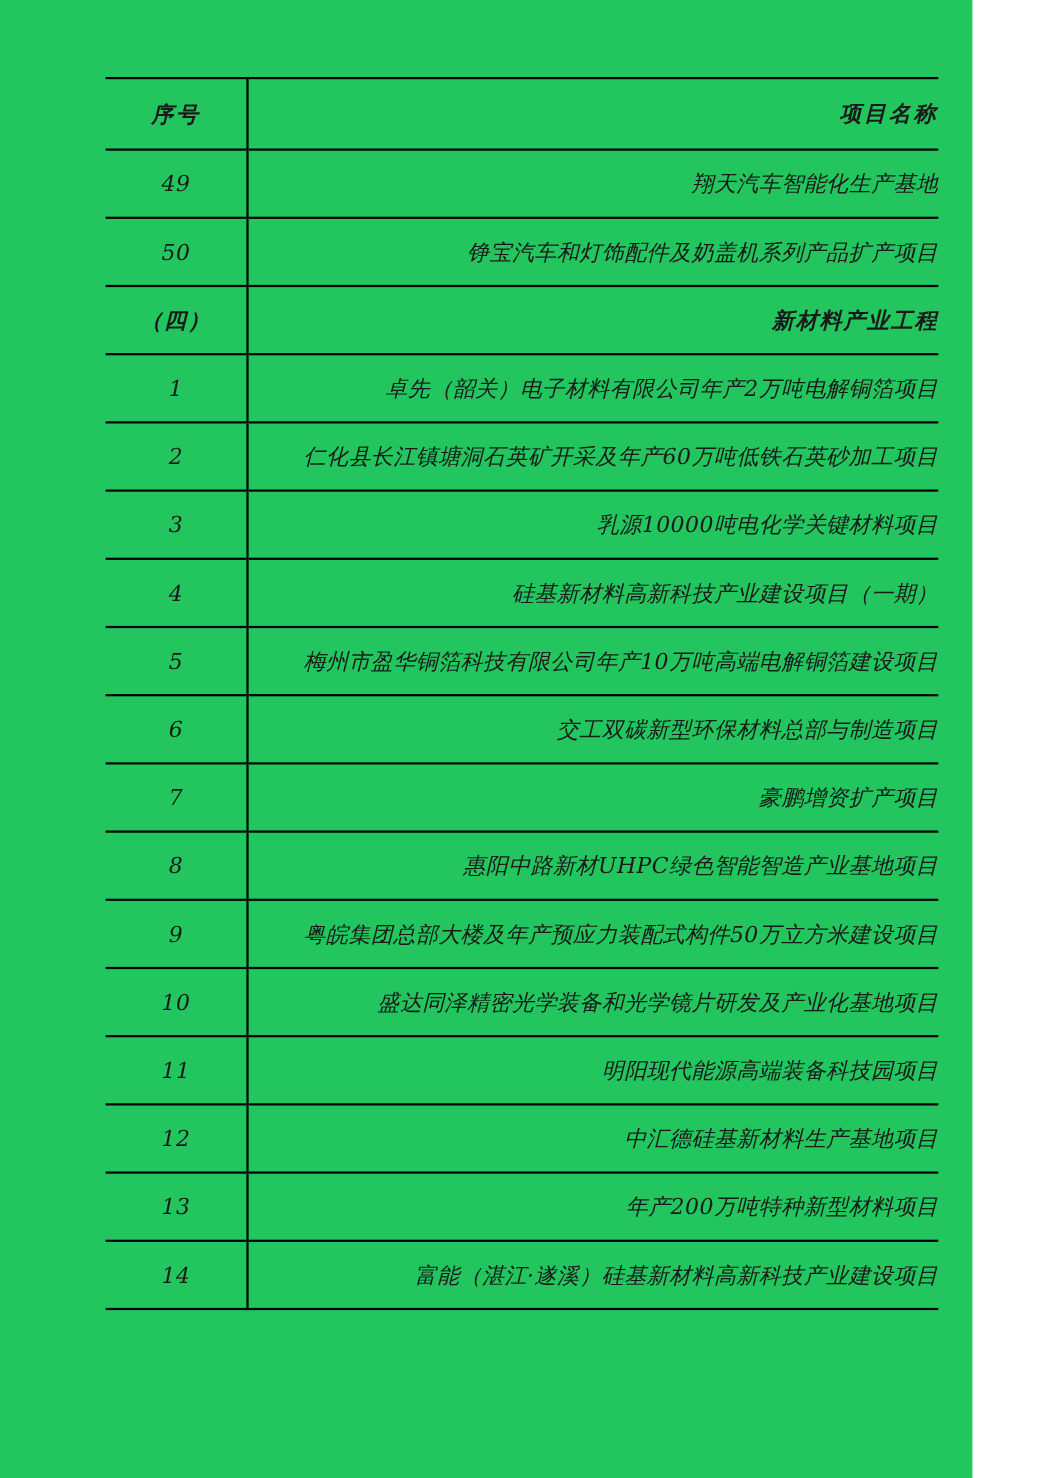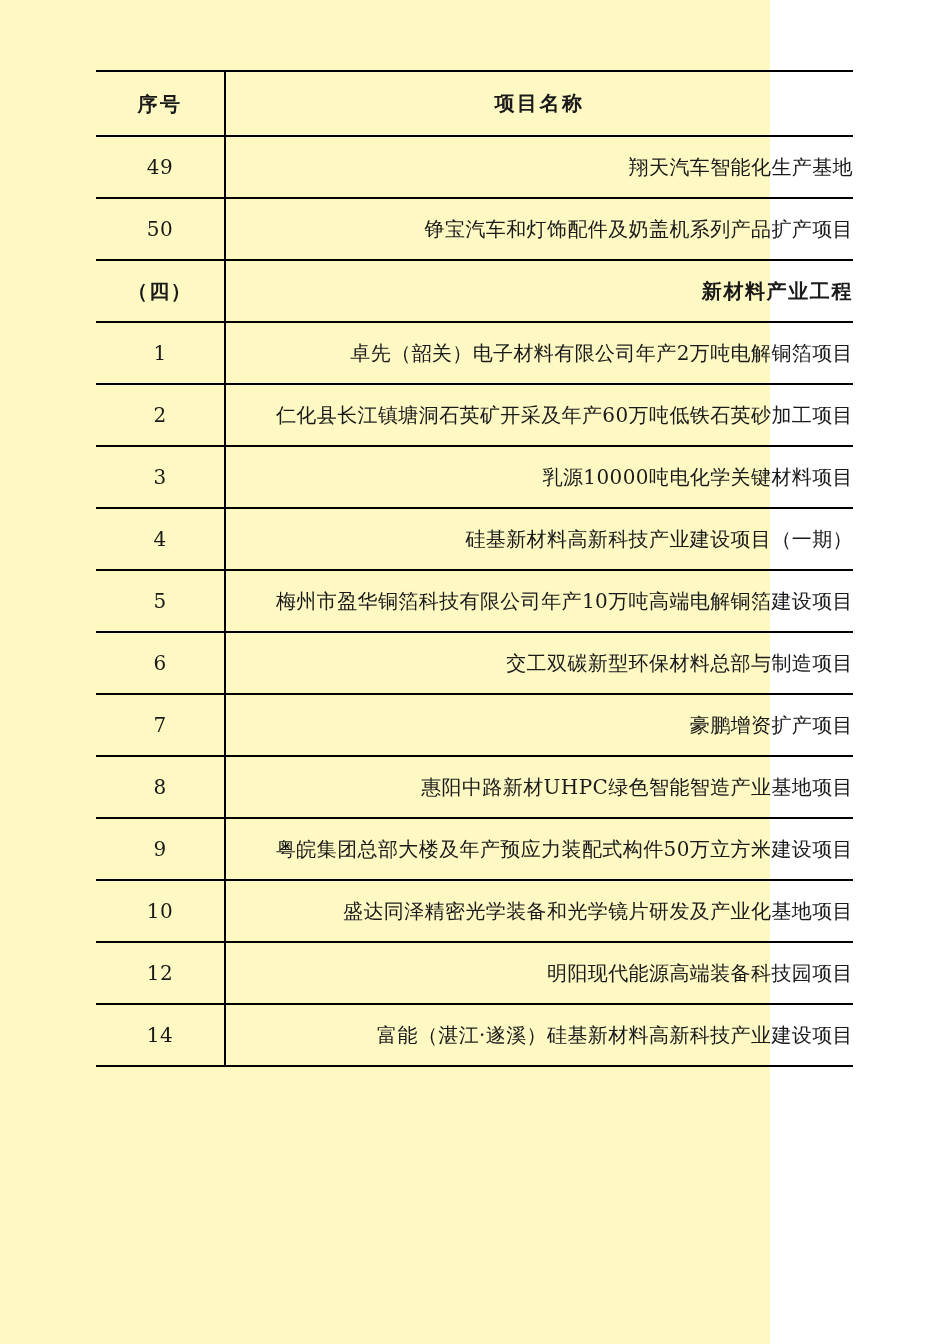--- a/index.html
+++ b/index.html
@@ -14,23 +14,24 @@
     font-family: "DejaVu Serif", "Liberation Serif", serif;
     color: #1a1a1a;
     position: relative;
     overflow: hidden;
   }
 
   .page {
     position: absolute;
     left: 0;
     top: 0;
-    width: 770px;
+    width: 884px;
     height: 1344px;
-    background: #fef9c3;
+    background: #22c55e;
+    font-style: italic;
   }
 
   .table-wrap {
     position: absolute;
     left: 96px;
     top: 70px;
     width: 757px;
   }
 
   table.doc-table {
@@ -75,21 +76,20 @@
   
   tr.header-row td {
     height: 63px;
   }
   tr.header-row td.cell-no,
   tr.header-row td.cell-name {
     font-weight: bold;
     letter-spacing: 2.5px;
   }
   tr.header-row td.cell-name {
-    text-align: center;
     padding-left: 0;
   }
 
   
   tr.section-row td {
     height: 60px;
   }
   tr.section-row td.cell-no,
   tr.section-row td.cell-name {
     font-weight: bold;
@@ -177,22 +177,30 @@
           </tr>
           <tr class="data-row">
             <td class="cell-no">9</td>
             <td class="cell-name">粤皖集团总部大楼及年产预应力装配式构件50万立方米建设项目</td>
           </tr>
           <tr class="data-row">
             <td class="cell-no">10</td>
             <td class="cell-name">盛达同泽精密光学装备和光学镜片研发及产业化基地项目</td>
           </tr>
           <tr class="data-row">
+            <td class="cell-no">11</td>
+            <td class="cell-name">明阳现代能源高端装备科技园项目</td>
+          </tr>
+          <tr class="data-row">
             <td class="cell-no">12</td>
-            <td class="cell-name">明阳现代能源高端装备科技园项目</td>
+            <td class="cell-name">中汇德硅基新材料生产基地项目</td>
+          </tr>
+          <tr class="data-row">
+            <td class="cell-no">13</td>
+            <td class="cell-name">年产200万吨特种新型材料项目</td>
           </tr>
           <tr class="data-row row-last">
             <td class="cell-no">14</td>
             <td class="cell-name">富能（湛江·遂溪）硅基新材料高新科技产业建设项目</td>
           </tr>
         </tbody>
     </table>
   </div>
 
 

